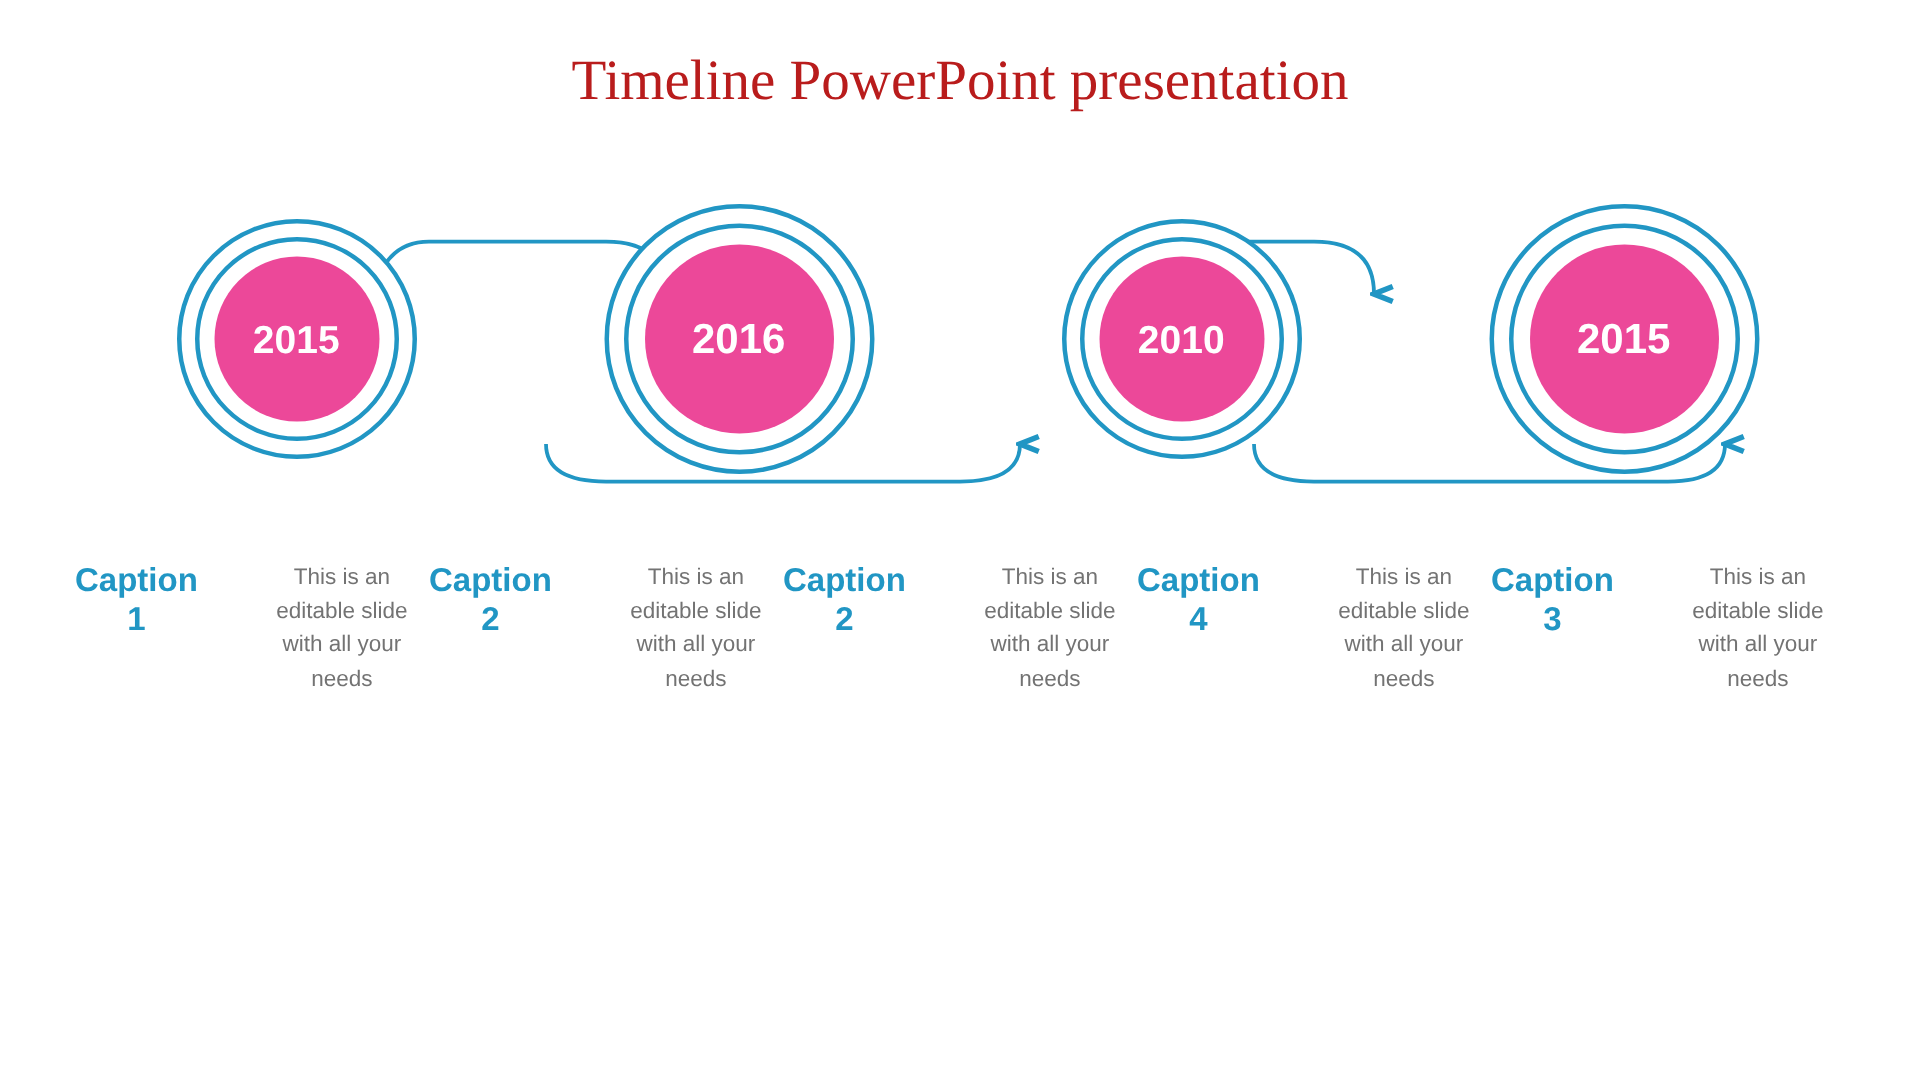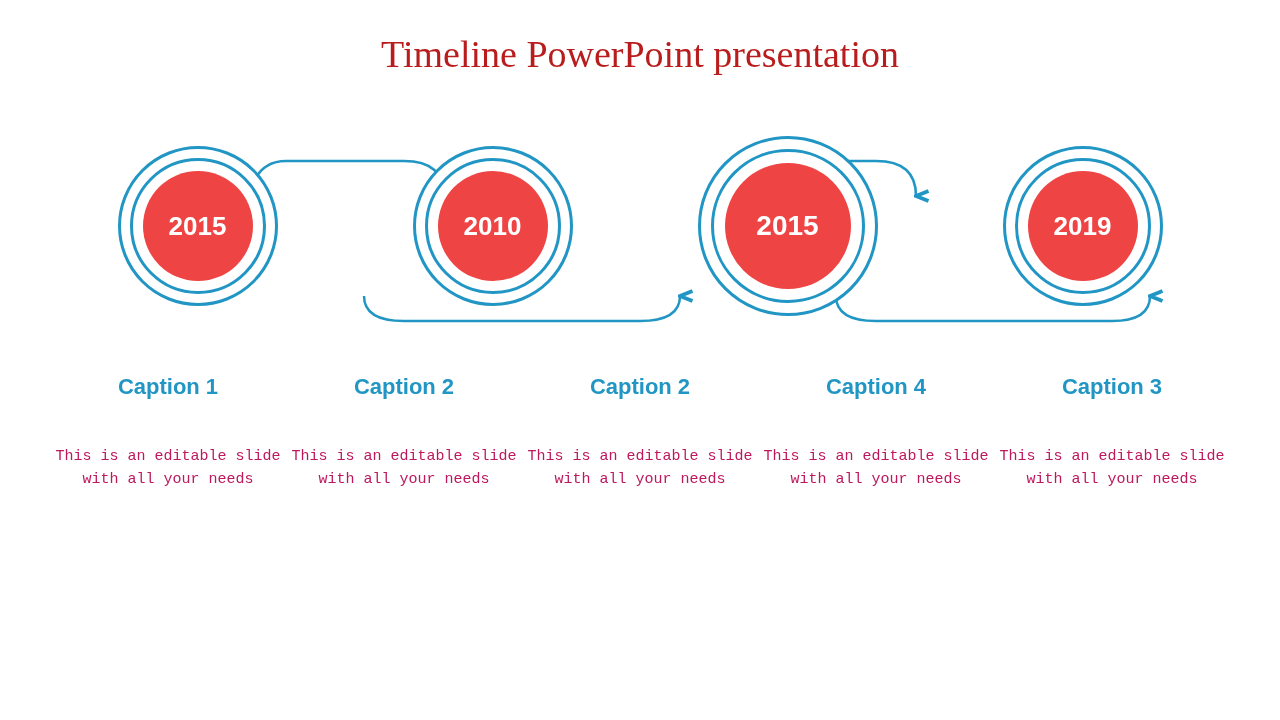--- a/index.html
+++ b/index.html
@@ -85,21 +85,21 @@
       display: flex;
       align-items: center;
       justify-content: center;
       background: white;
     }
 
     .circle-inner {
       width: 110px;
       height: 110px;
       border-radius: 50%;
-      background: #ef4444;
+      background: #ec4899;
       display: flex;
       align-items: center;
       justify-content: center;
       color: white;
       font-size: 26px;
       font-weight: bold;
       font-family: Arial, sans-serif;
     }
 
     
@@ -123,39 +123,38 @@
       flex-direction: row;
       align-items: flex-start;
       justify-content: center;
       width: 1180px;
       margin-top: 18px;
     }
 
     .caption-item {
       flex: 1;
       display: flex;
-      flex-direction: column;
-      align-items: center;
+      flex-direction: row;
       text-align: center;
       gap: 38px;
     }
 
     .caption-title {
       font-size: 22px;
       font-weight: bold;
       color: #2196C4;
       margin-bottom: 8px;
       font-family: Arial, sans-serif;
     }
 
     .caption-text {
       font-size: 15px;
-      color: #be185d;
+      color: #737373;
       line-height: 1.5;
-      font-family: Liberation Mono, monospace;
+      font-family: Liberation Sans, sans-serif;
     }
   </style>
 </head>
 <body>
 
 <h1 class="page-title">Timeline PowerPoint presentation</h1>
 
 <div class="timeline-area">
 
   <div class="circles-row">
@@ -186,43 +185,43 @@
     <div id="circles-container" style="display:flex;flex-direction:row;align-items:center;justify-content:center;width:100%;height:100%;">
         <div class="circle-item">
     <div class="circle-outer">
       <div class="circle-mid">
         <div class="circle-inner">
           2015
         </div>
       </div>
     </div>
   </div>
+        <div class="circle-item large">
+    <div class="circle-outer">
+      <div class="circle-mid">
+        <div class="circle-inner">
+          2016
+        </div>
+      </div>
+    </div>
+  </div>
         <div class="circle-item">
     <div class="circle-outer">
       <div class="circle-mid">
         <div class="circle-inner">
           2010
         </div>
       </div>
     </div>
   </div>
         <div class="circle-item large">
     <div class="circle-outer">
       <div class="circle-mid">
         <div class="circle-inner">
           2015
-        </div>
-      </div>
-    </div>
-  </div>
-        <div class="circle-item">
-    <div class="circle-outer">
-      <div class="circle-mid">
-        <div class="circle-inner">
-          2019
         </div>
       </div>
     </div>
   </div>
       </div>
 
   </div>
 
   <div class="captions-row" id="captions-container">
   <div class="caption-item">

